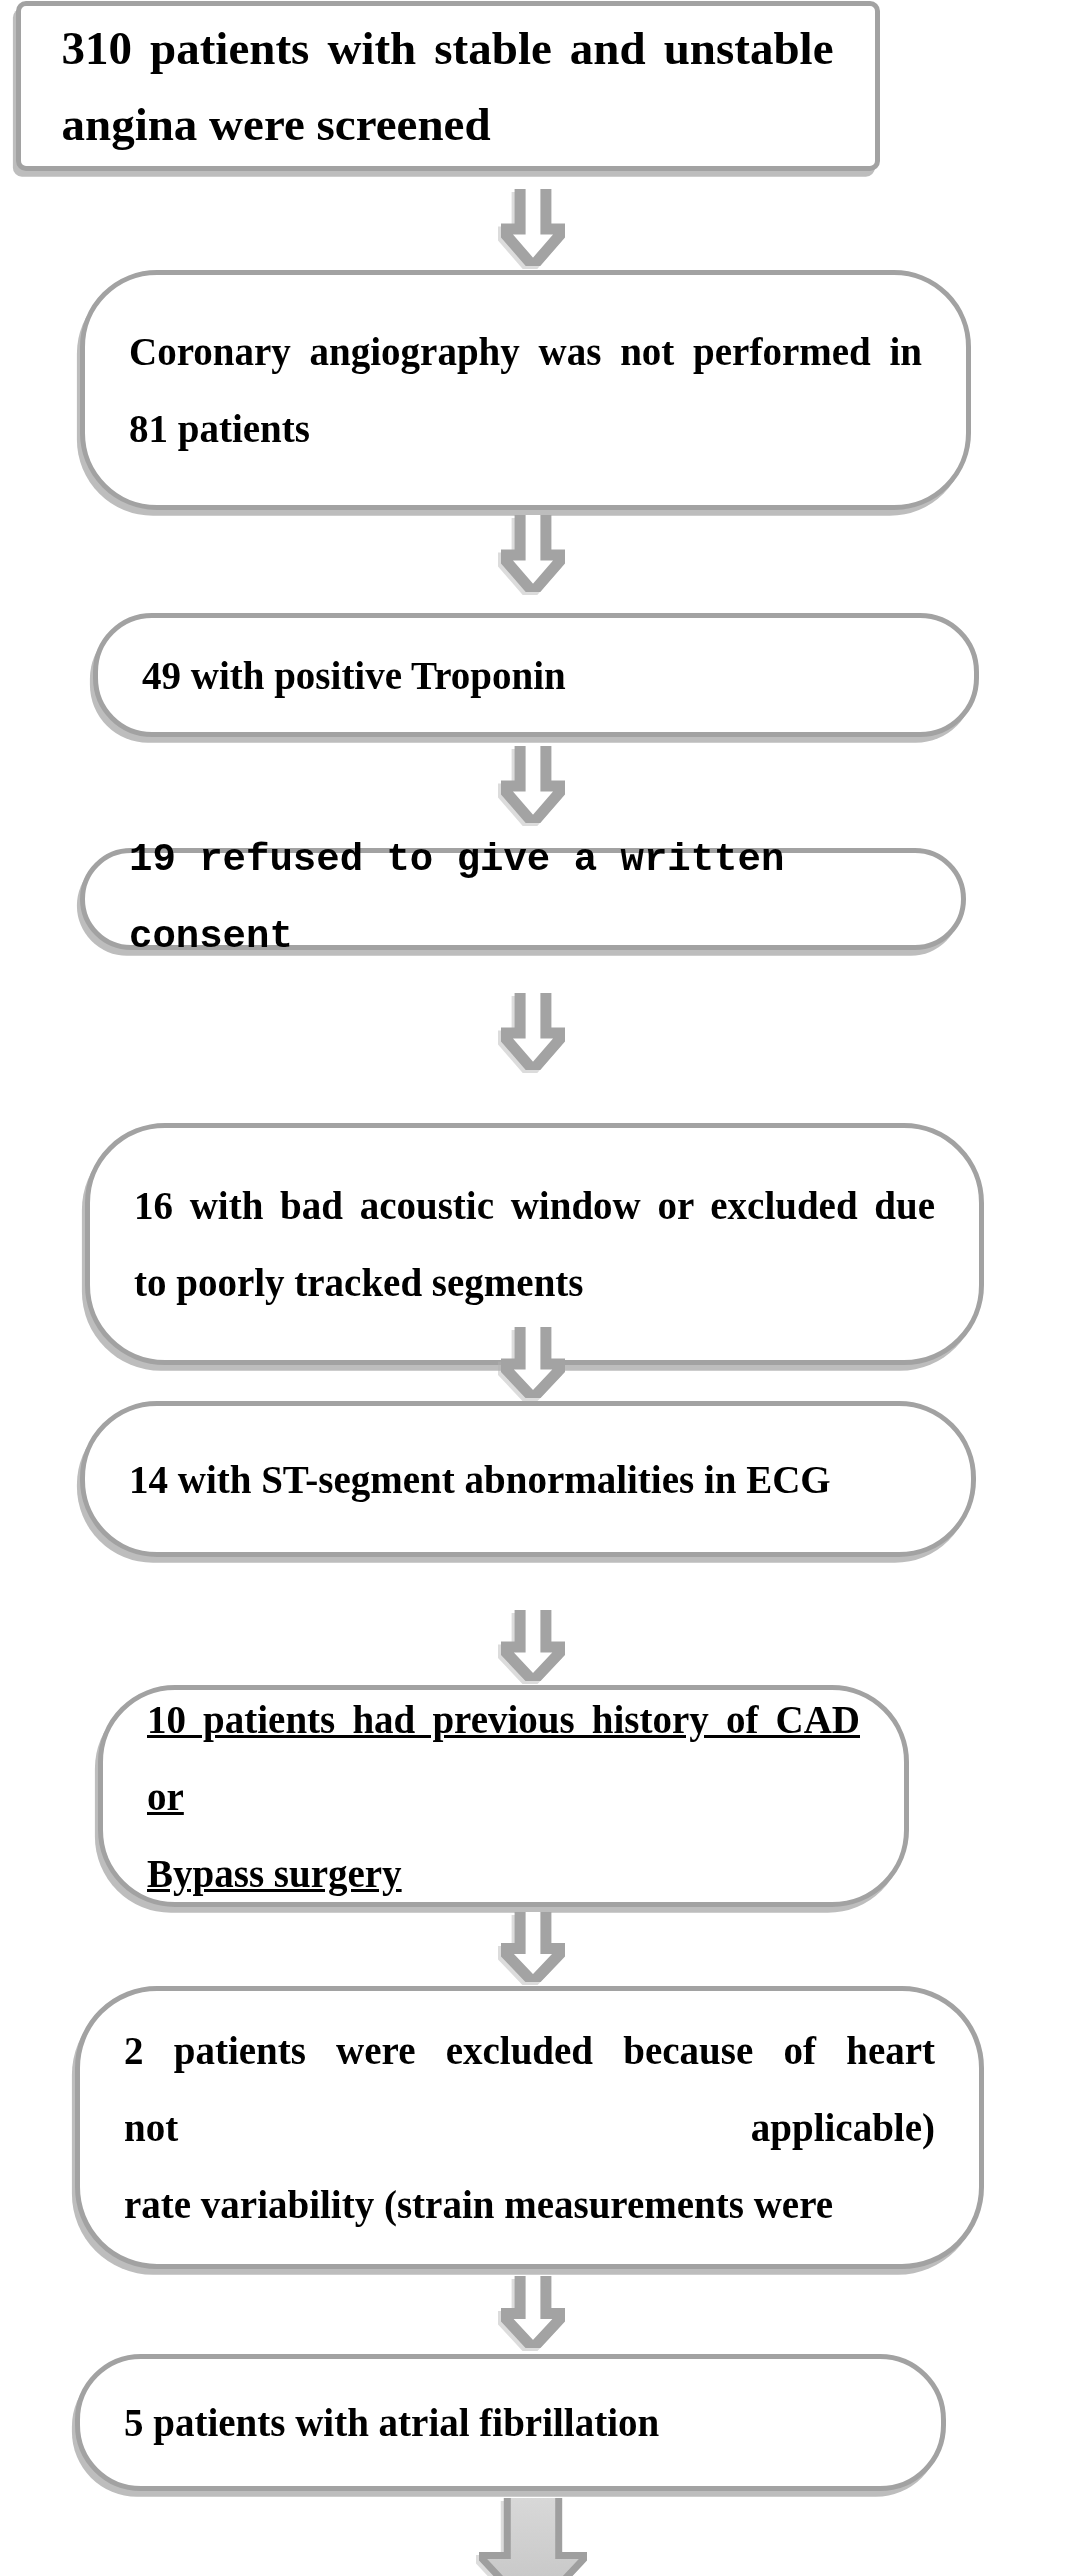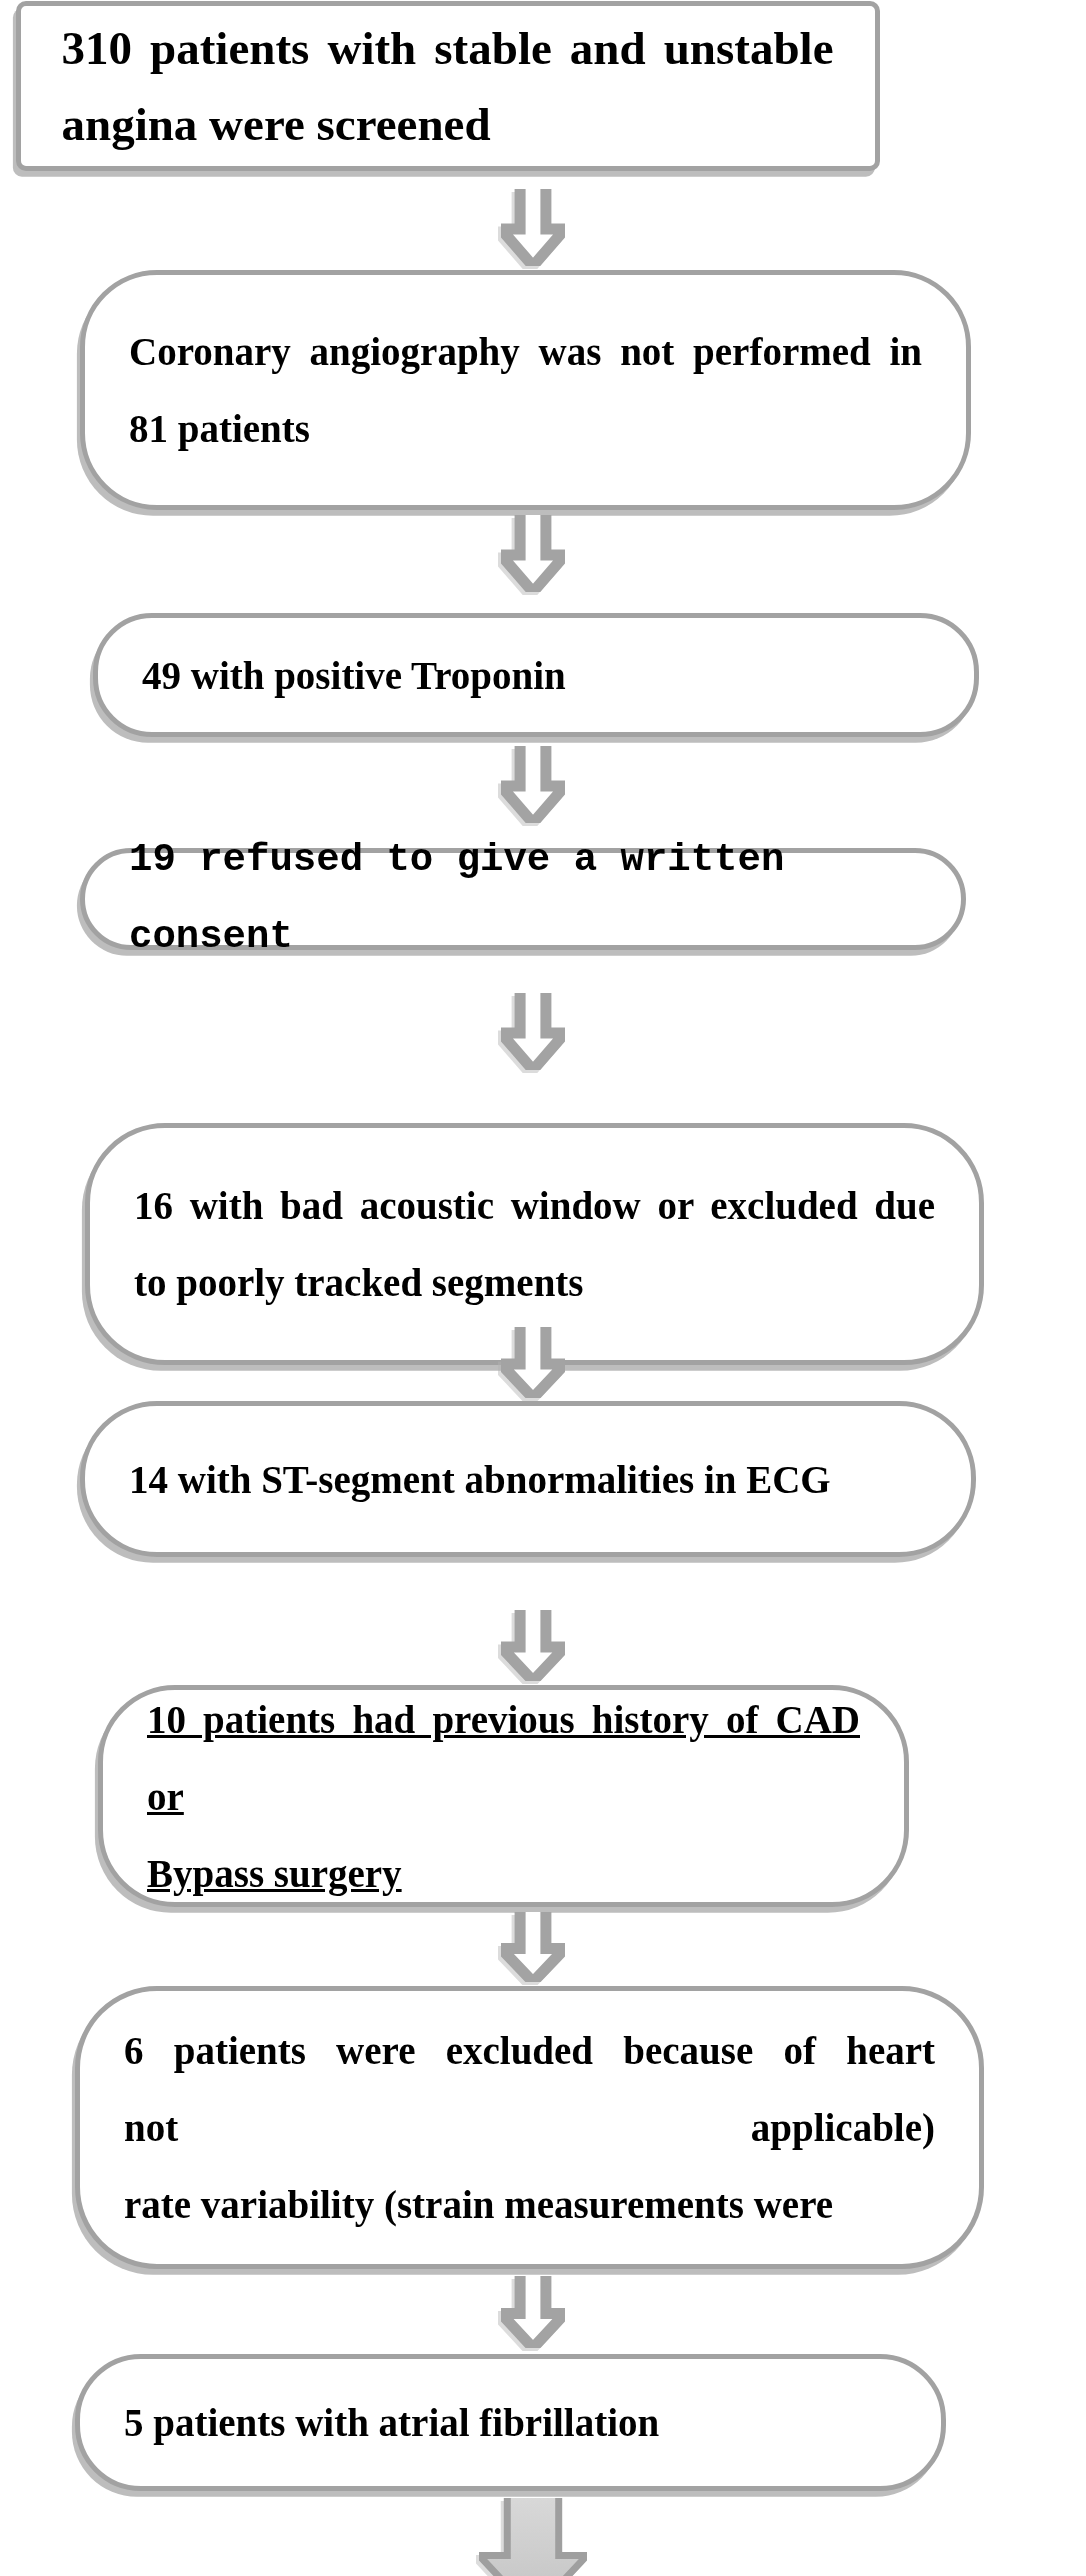--- a/index.html
+++ b/index.html
@@ -124,21 +124,21 @@
         <div class="line">Bypass surgery</div>
       </div>
   </section>
 
   <svg class="arrow a7" viewBox="0 0 124 150" preserveAspectRatio="none" aria-hidden="true">
     <path d="M37 0 L37 78 L0 78 L62 150 L124 78 L87 78 L87 0" fill="#ffffff" stroke="#a3a3a3" stroke-width="11" vector-effect="non-scaling-stroke"></path>
   </svg>
 
   <section class="node b8">
     <div class="node-text">
-        <div class="line">6 patients were excluded because of heart</div>
+        <div class="line">2 patients were excluded because of heart</div>
         <div class="line">not applicable)</div>
         <div class="line">rate variability (strain measurements were</div>
       </div>
   </section>
 
   <svg class="arrow a8" viewBox="0 0 124 150" preserveAspectRatio="none" aria-hidden="true">
     <path d="M37 0 L37 78 L0 78 L62 150 L124 78 L87 78 L87 0" fill="#ffffff" stroke="#a3a3a3" stroke-width="11" vector-effect="non-scaling-stroke"></path>
   </svg>
 
   <section class="node b9">

